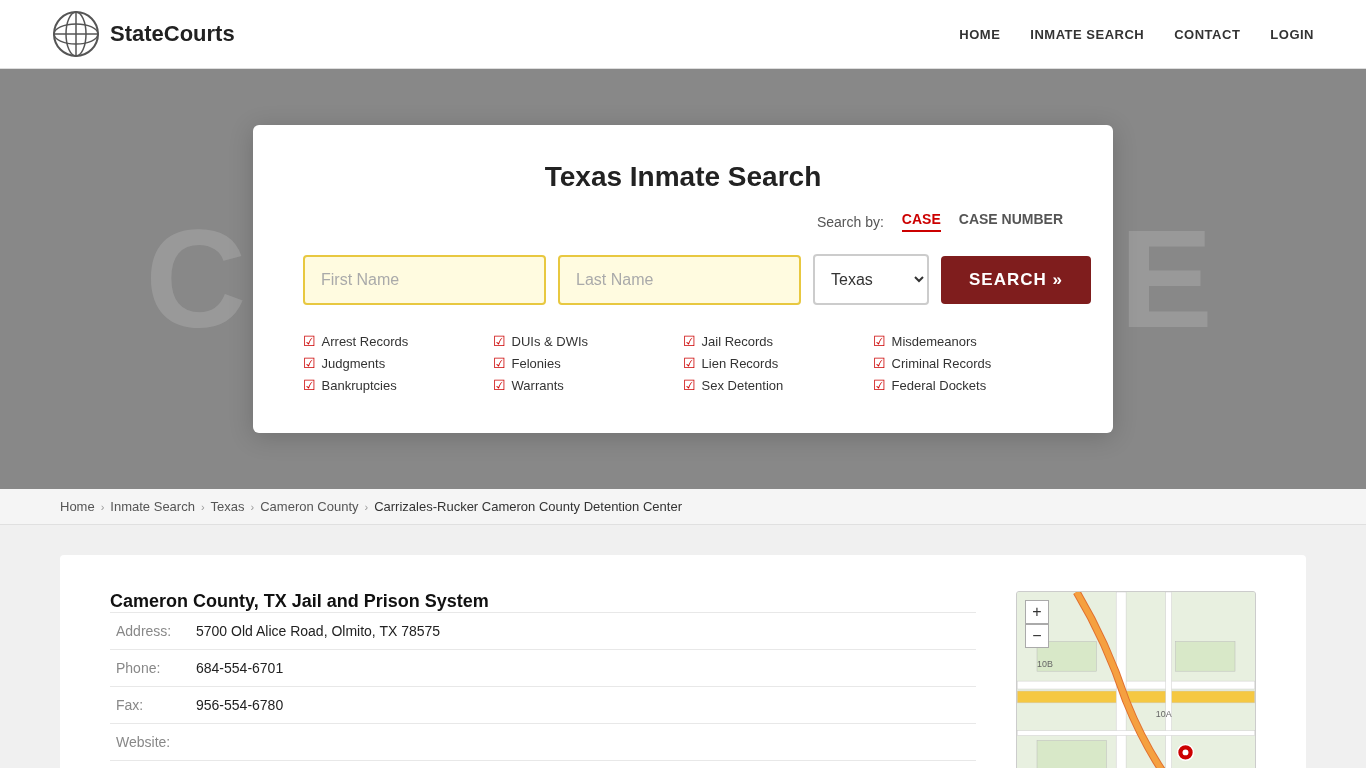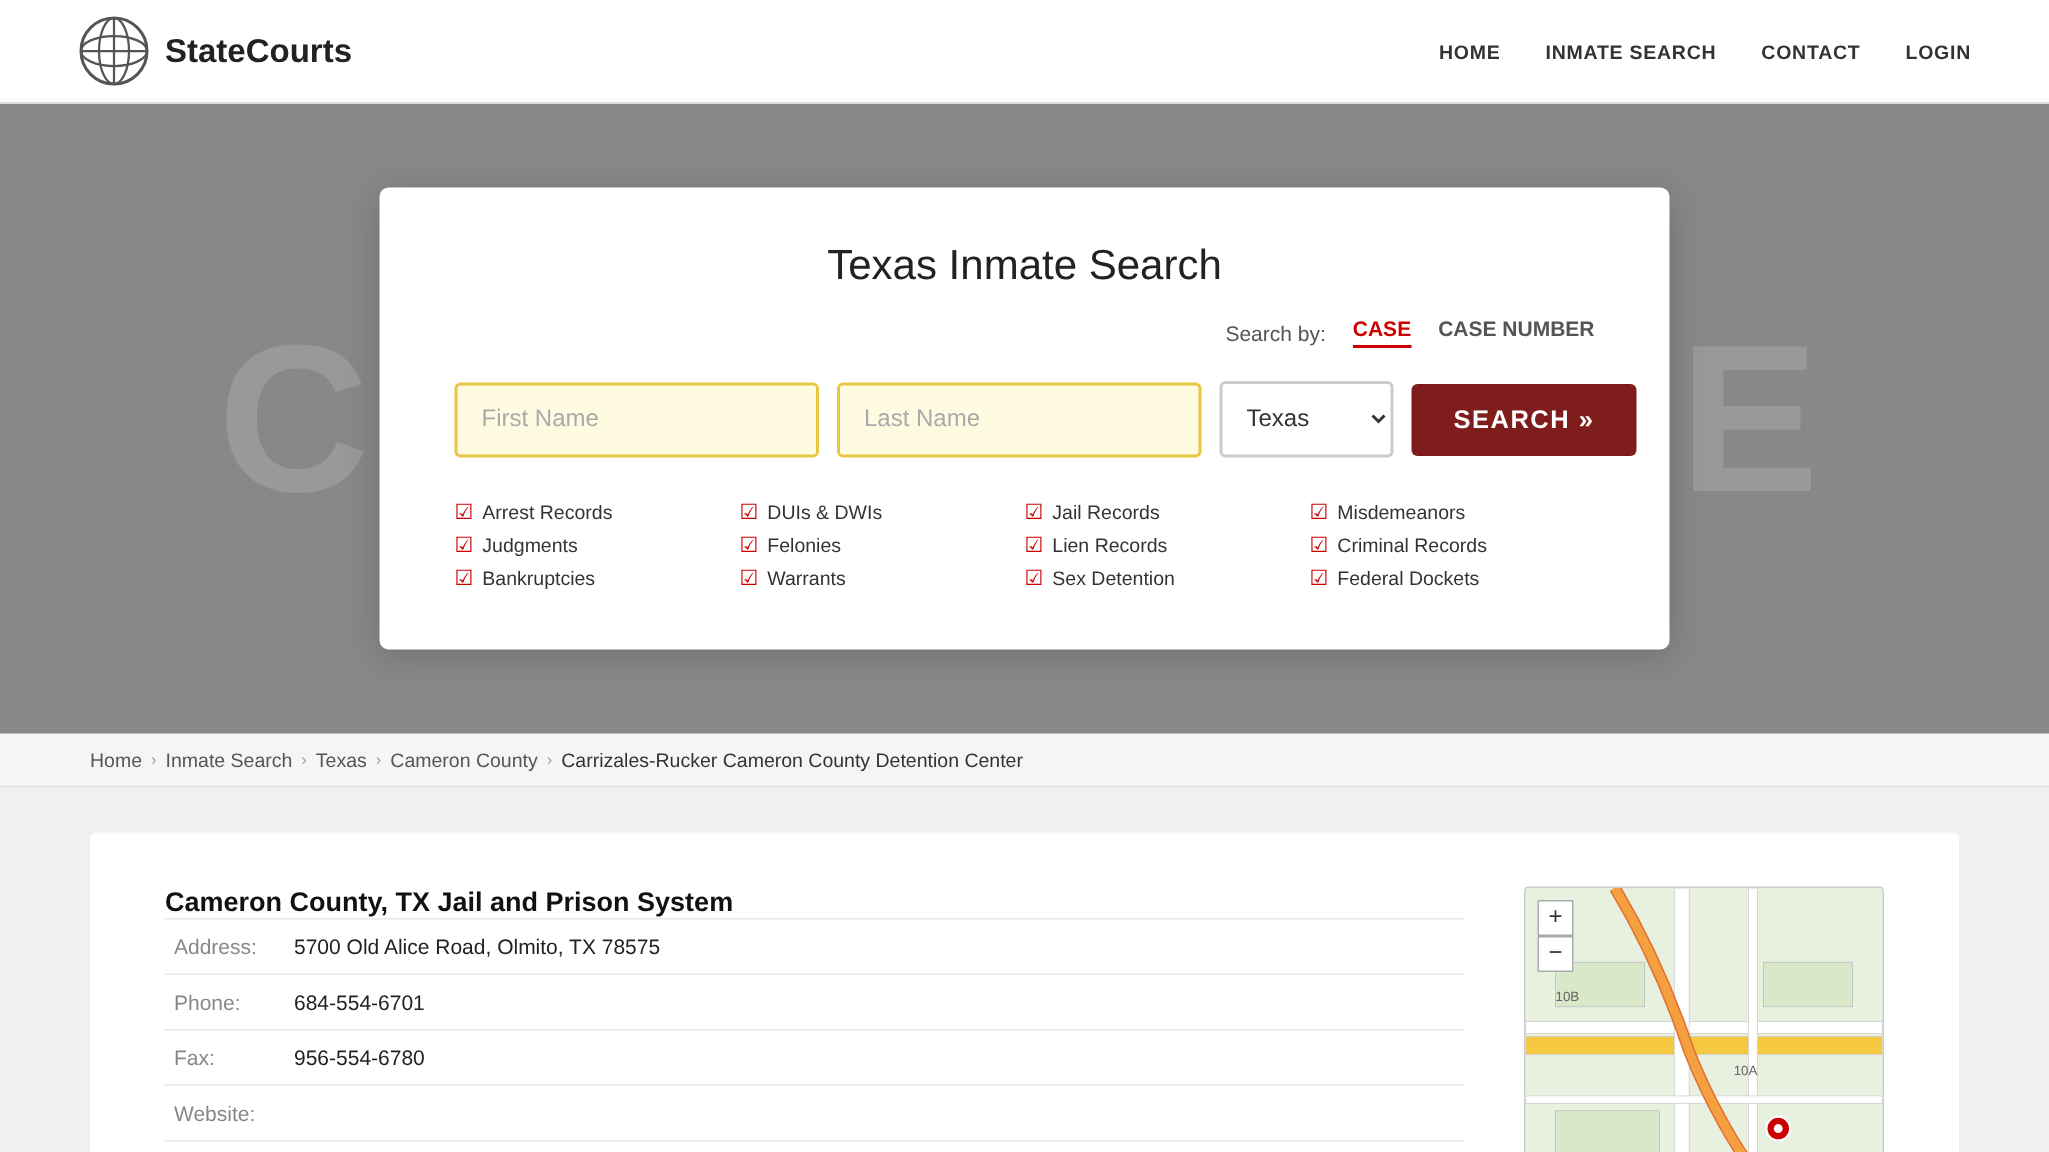--- a/index.html
+++ b/index.html
@@ -74,21 +74,21 @@
       padding: 36px 50px 40px 50px;
       width: 860px;
       max-width: 95%;
       position: relative;
       z-index: 5;
       box-shadow: 0 4px 24px rgba(0,0,0,0.18);
     }
     .search-card-title {
       text-align: center;
       font-size: 28px;
-      font-weight: normal;
+      font-weight: bold;
       color: #222;
       margin-bottom: 18px;
     }
     .search-by-row {
       display: flex;
       align-items: center;
       justify-content: flex-end;
       gap: 18px;
       margin-bottom: 22px;
     }

